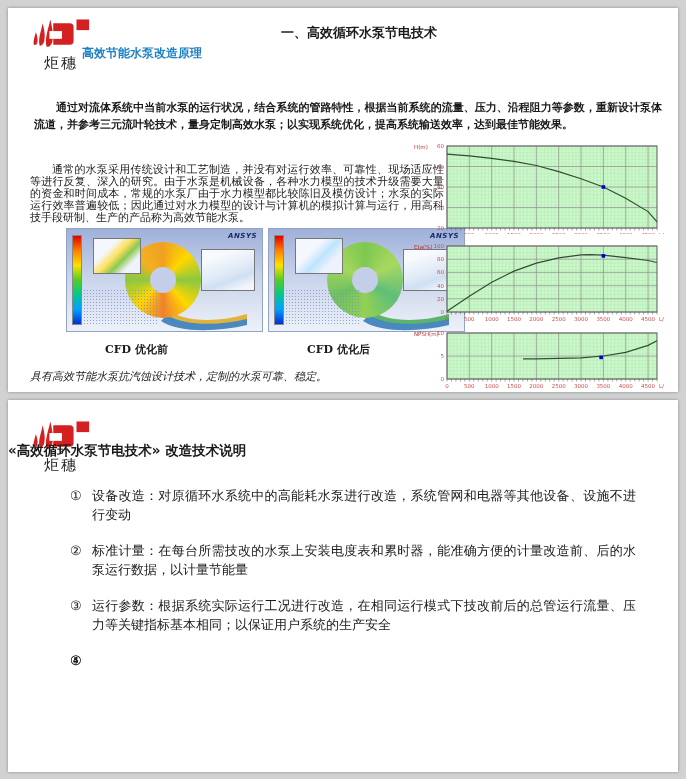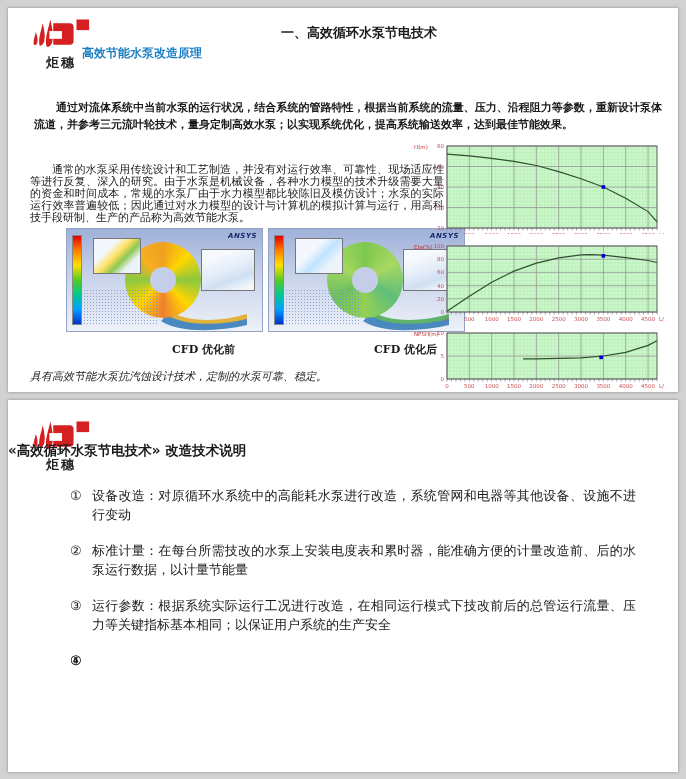--- a/index.html
+++ b/index.html
@@ -13,21 +13,21 @@
     position:absolute;left:8px;width:670px;background:#ffffff;
     box-shadow:0 0 3px rgba(0,0,0,.35);
   }
   #page1{top:8px;height:384px;}
   #page2{top:400px;height:372px;}
 
   
   .logo{position:absolute;width:62px;text-align:center;}
   #page1 .logo{left:22px;top:8px;}
   #page2 .logo{left:22px;top:18px;}
-  .logo-text{font-size:13px;color:#222;letter-spacing:2px;margin-top:-2px;font-weight:bold;}
+  .logo-text{font-size:15px;color:#222;letter-spacing:2px;margin-top:-2px;font-weight:normal;}
 
   
   .p1-title{position:absolute;left:0;top:16px;width:670px;text-align:center;
     font-size:13px;font-weight:bold;padding-left:16px;}
   .p1-subtitle{position:absolute;left:74px;top:37px;font-size:12px;font-weight:bold;color:#1b7fc6;}
   .p1-para1{position:absolute;left:26px;top:64px;width:628px;font-size:11px;font-weight:bold;
     line-height:17px;text-indent:2em;text-align:justify;margin-top:27px;}
   .p1-para2{position:absolute;left:22px;top:116px;width:414px;font-size:11px;
     font-family:"DejaVu Serif","Liberation Serif",serif;
     line-height:12px;text-indent:2em;text-align:justify;margin-top:40px;}
@@ -51,21 +51,21 @@
   .cfd-speckle{position:absolute;left:16px;top:60px;width:74px;height:36px;
     background-image:radial-gradient(circle,#6f8fd0 0.8px,rgba(0,0,0,0) 1px);
     background-size:3px 3px;opacity:.75;}
   .cfd-inset1{position:absolute;left:26px;top:9px;width:46px;height:34px;border:1px solid #777;
     background:linear-gradient(135deg,#f4f7fd 30%,#ffe060 48%,#8cc850 62%,#eef3fb 78%);}
   .cfd-ring.after ~ .cfd-inset1, #cfd-after .cfd-inset1{
     background:linear-gradient(135deg,#f4f7fd 35%,#bfe4ff 55%,#eef3fb 75%);}
   .cfd-inset2{position:absolute;right:7px;top:20px;width:52px;height:40px;border:1px solid #777;
     background:linear-gradient(160deg,#f7fafd 20%,#dfe9f7 55%,#cfe0f2 70%,#f2f6fb 90%);}
   .cfd-volute{position:absolute;left:0;top:0;width:197px;height:104px;}
-  .cfd-caption{position:absolute;top:334px;width:197px;text-align:right;font-size:11px;font-weight:bold;
+  .cfd-caption{position:absolute;top:334px;width:197px;text-align:center;font-size:11px;font-weight:bold;
     font-family:"DejaVu Serif","Liberation Serif",serif;}
   #cap-before{left:30px;}
   #cap-after{left:232px;}
 
   
   #charts{position:absolute;left:404px;top:128px;width:252px;}
   .chart{width:252px;}
   #chart-1{margin-bottom:3px;}
   #chart-2{margin-bottom:2px;}
 

